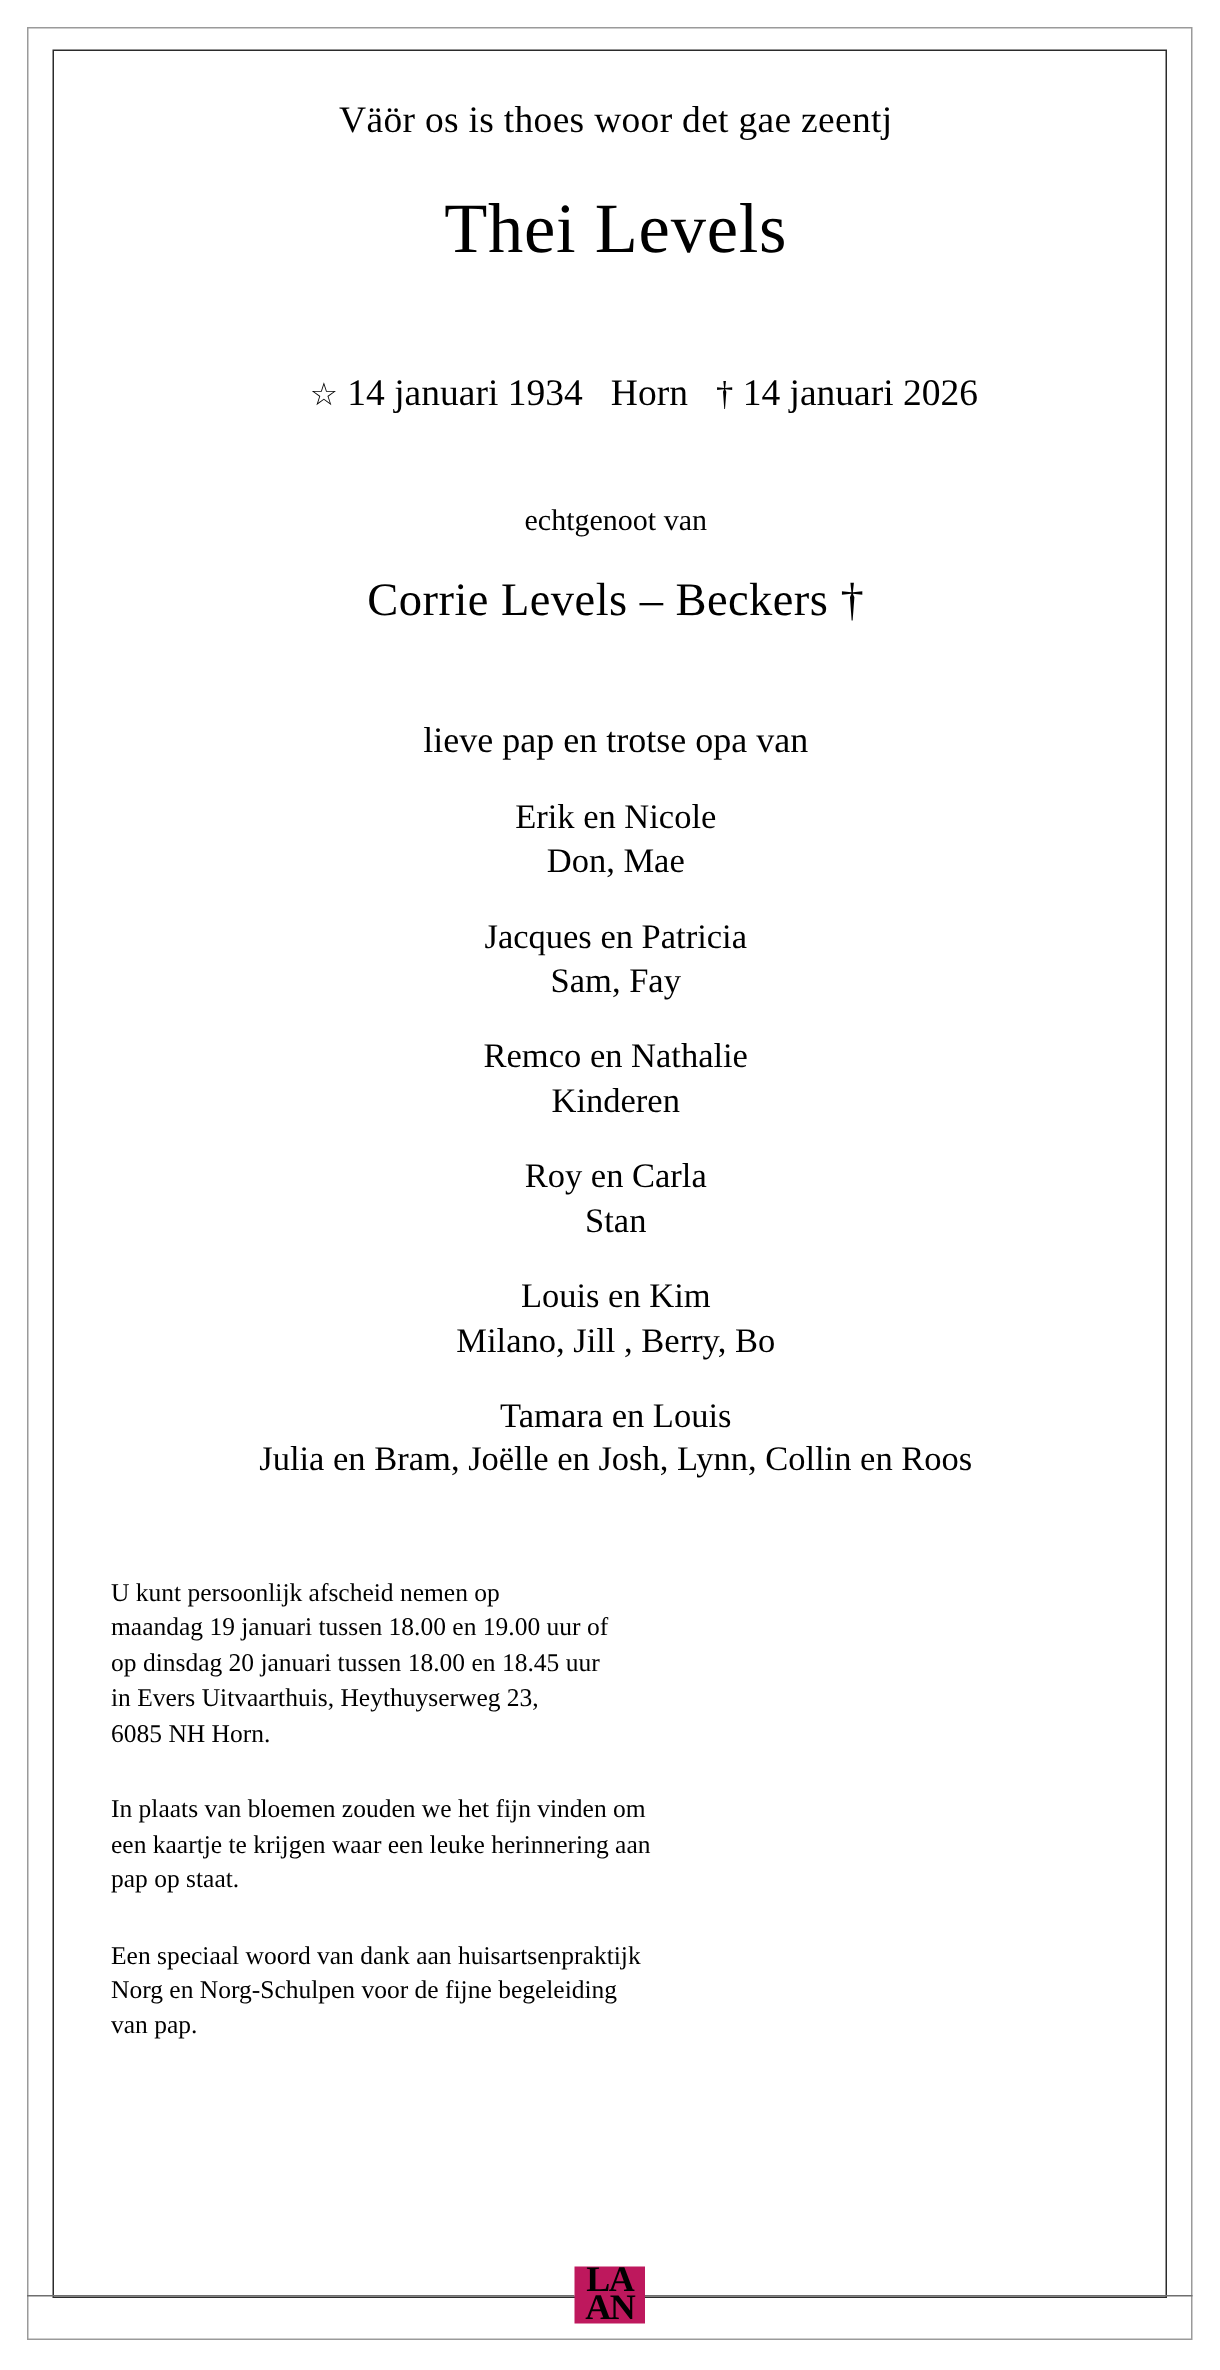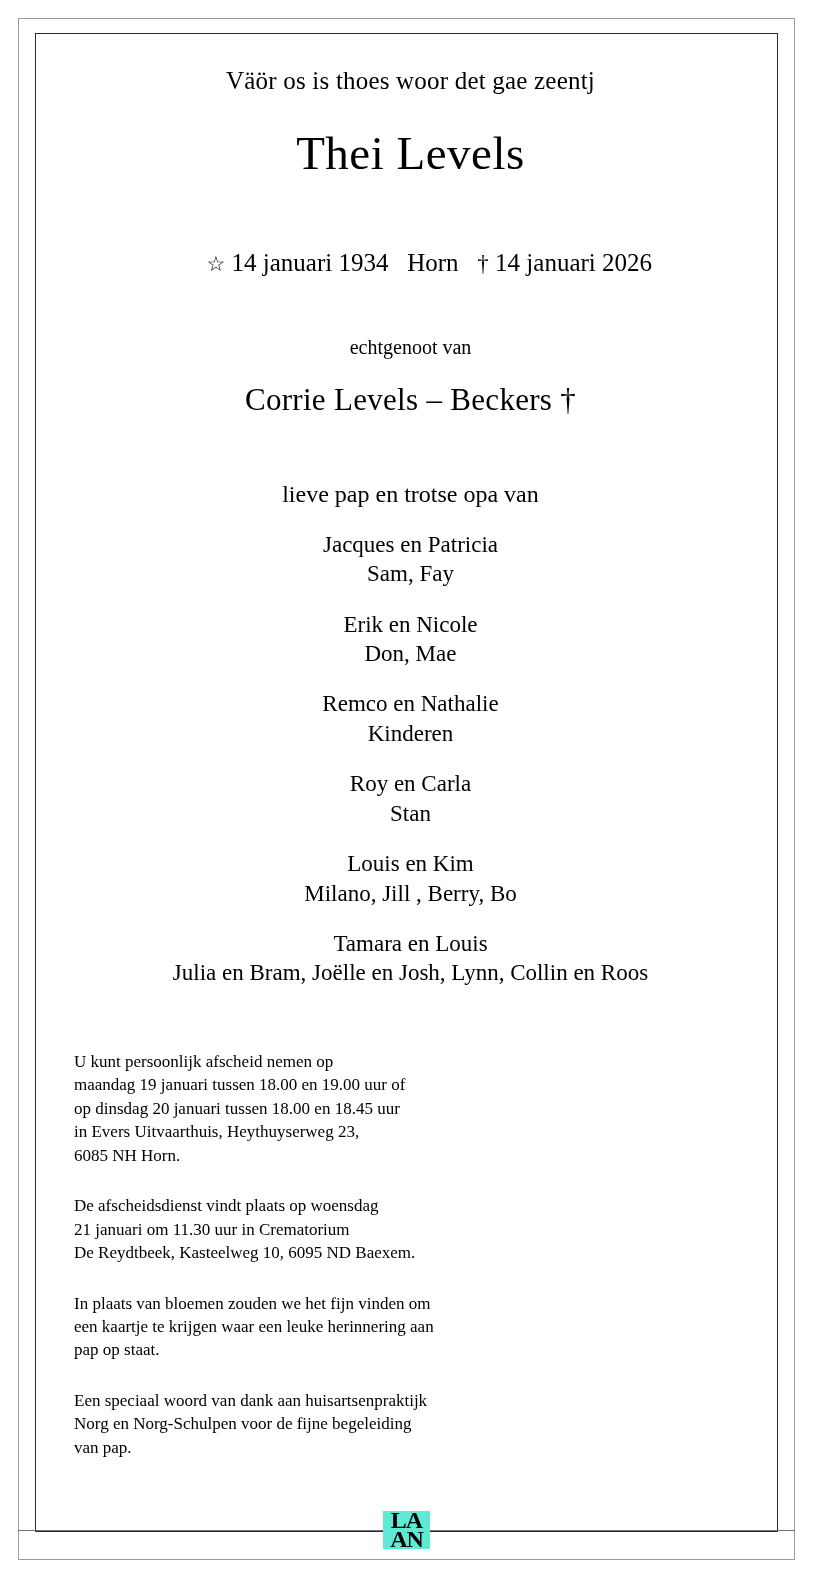--- a/index.html
+++ b/index.html
@@ -129,21 +129,21 @@
   }
   .rule {
     flex: 1 1 auto;
     height: 1px;
     background: #6f6f6f;
   }
   .rule.left  { margin-right: 0; }
   .rule.right { margin-left: 0; }
   .monogram {
     flex: 0 0 auto;
-    background: #5eead4;
+    background: #be185d;
     padding: 0 7px;
     display: flex;
     flex-direction: column;
     align-items: center;
     justify-content: center;
     line-height: 0.80;
     font-family: "Liberation Serif", "DejaVu Serif", serif;
     font-weight: 700;
     font-size: 24px;
     letter-spacing: -1px;
@@ -171,26 +171,26 @@
     </div>
 
     <div class="relation-label">echtgenoot van</div>
 
     <div class="spouse-name">Corrie Levels – Beckers †</div>
 
     <div class="family-intro">lieve pap en trotse opa van</div>
 
     <div>
       <div class="family-group">
+        <span class="parents">Erik en Nicole</span>
+        <span class="children">Don, Mae</span>
+      </div>
+      <div class="family-group">
         <span class="parents">Jacques en Patricia</span>
         <span class="children">Sam, Fay</span>
-      </div>
-      <div class="family-group">
-        <span class="parents">Erik en Nicole</span>
-        <span class="children">Don, Mae</span>
       </div>
       <div class="family-group">
         <span class="parents">Remco en Nathalie</span>
         <span class="children">Kinderen</span>
       </div>
       <div class="family-group">
         <span class="parents">Roy en Carla</span>
         <span class="children">Stan</span>
       </div>
       <div class="family-group">
@@ -204,23 +204,20 @@
     </div>
 
   </div>
 
   <div class="body-block">
     <p class="body-paragraph">U kunt persoonlijk afscheid nemen op
 maandag 19 januari tussen 18.00 en 19.00 uur of
 op dinsdag 20 januari tussen 18.00 en 18.45 uur
 in Evers Uitvaarthuis, Heythuyserweg 23,
 6085 NH Horn.</p>
-    <p class="body-paragraph">De afscheidsdienst vindt plaats op woensdag
-21 januari om 11.30 uur in Crematorium
-De Reydtbeek, Kasteelweg 10, 6095 ND Baexem.</p>
     <p class="body-paragraph">In plaats van bloemen zouden we het fijn vinden om
 een kaartje te krijgen waar een leuke herinnering aan
 pap op staat.</p>
     <p class="body-paragraph">Een speciaal woord van dank aan huisartsenpraktijk
 Norg en Norg-Schulpen voor de fijne begeleiding
 van pap.</p>
 
   </div>
 
 </div>

